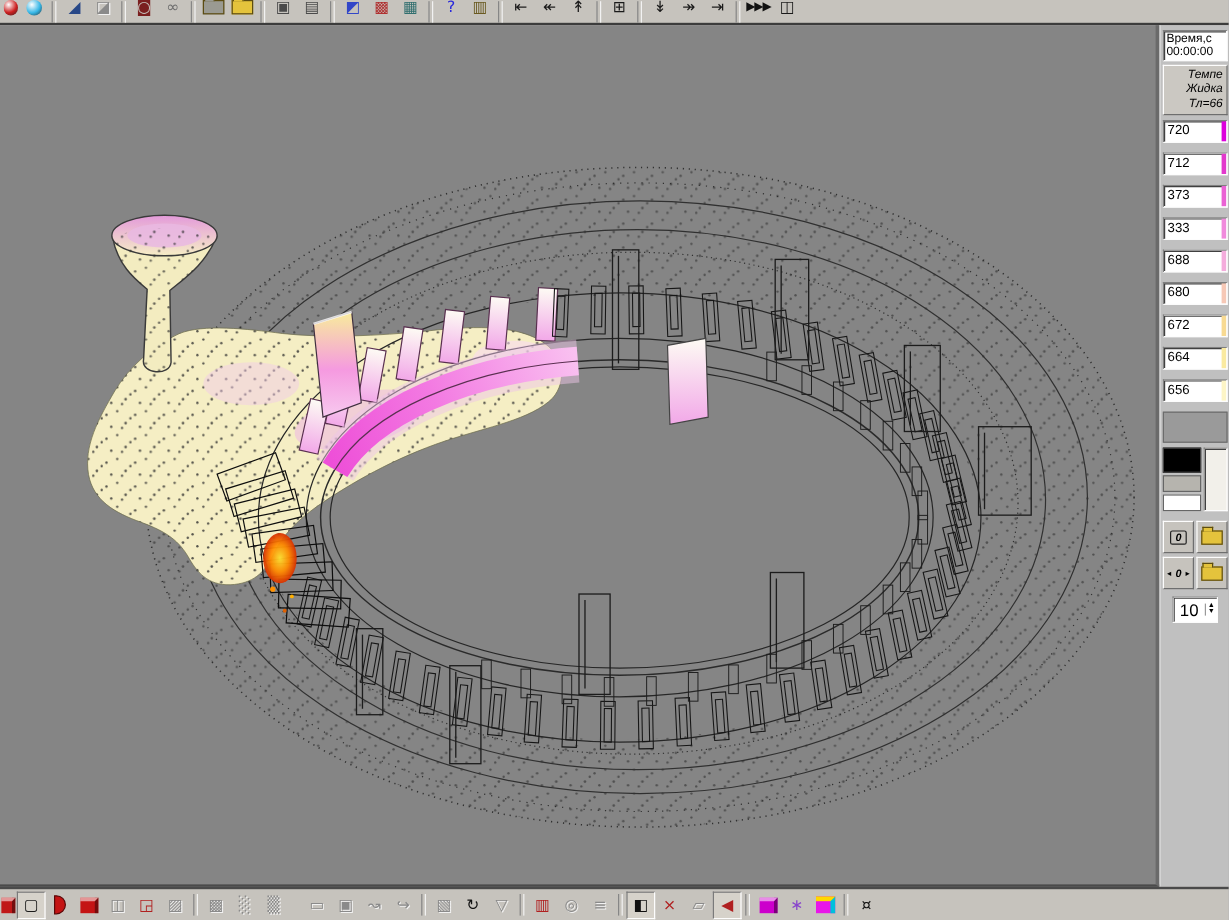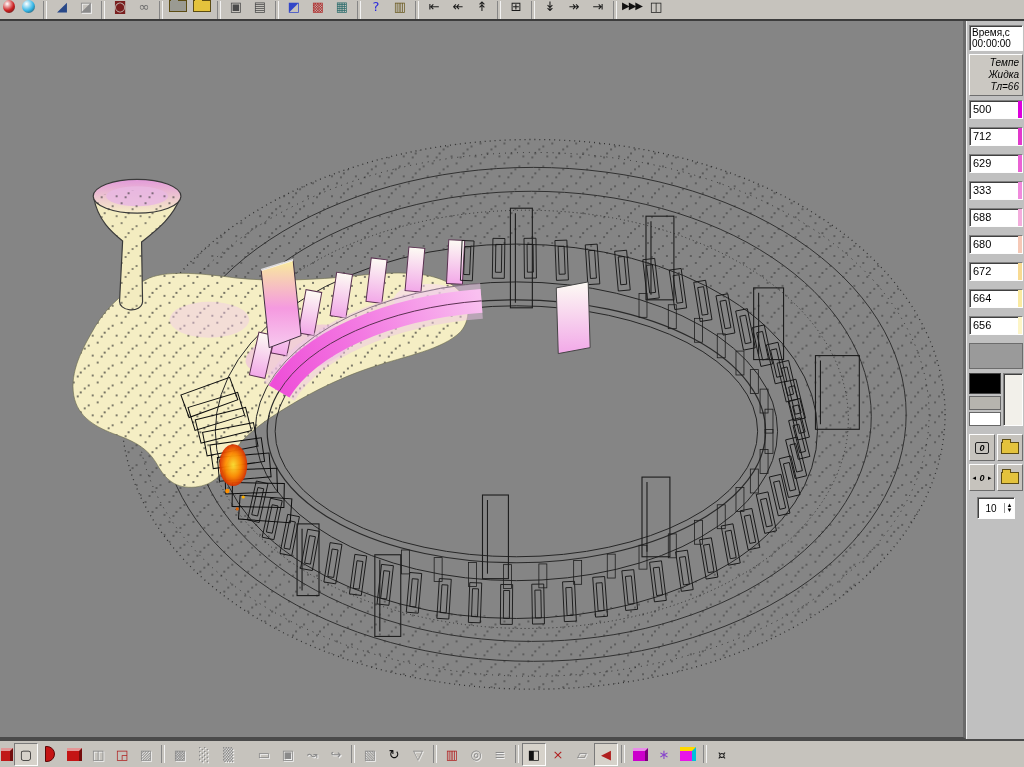--- a/index.html
+++ b/index.html
@@ -64,21 +64,21 @@
   .sw-side{width:18px;height:51px;background:#f2f0ea;}
   .btn-grid{display:grid;grid-template-columns:26px 26px;gap:3px 2px;margin-top:8px;}
   .pbtn{height:25px;background:#c6c3bd;display:flex;align-items:center;justify-content:center;
         cursor:pointer;font-size:10px;font-weight:bold;}
   .zero-frame{border:1px solid #222;border-radius:2px;padding:0 3px;font-size:9px;}
   .zero-arrows{position:relative;padding:0 6px;font-size:9px;}
   .zero-arrows:before{content:"◂";position:absolute;left:-1px;top:1px;font-size:7px;}
   .zero-arrows:after{content:"▸";position:absolute;right:-1px;top:1px;font-size:7px;}
   .spin-row{margin-top:6px;display:flex;justify-content:center;}
   .spin-box{width:36px;height:20px;background:#fff;display:flex;align-items:center;cursor:pointer;}
-  .spin-val{flex:1;text-align:center;font-size:10px;}
+  .spin-val{flex:1;text-align:center;font-size:14px;}
   .spin-arrows{width:9px;display:flex;flex-direction:column;align-items:center;
                font-size:6px;line-height:5px;border-left:1px solid #999;}
 </style>
 </head>
 <body>
 
 <div class="app">
 
   <div id="top-toolbar" class="toolbar top-toolbar">
       <button class="tb-btn  clip-l">
@@ -511,23 +511,23 @@
       <div class="time-box sunken">
         <div>Время,с</div>
         <div>00:00:00</div>
       </div>
       <div class="legend-box raised">
         <div>Темпе</div>
         <div>Жидка</div>
         <div>Тл=66</div>
       </div>
       <div id="scale-list">
-          <div class="scale-row sunken"><span>500</span><span class="scale-chip" style="background: rgb(220, 0, 220);"></span></div>
+          <div class="scale-row sunken"><span>720</span><span class="scale-chip" style="background: rgb(220, 0, 220);"></span></div>
           <div class="scale-row sunken"><span>712</span><span class="scale-chip" style="background: rgb(226, 56, 204);"></span></div>
-          <div class="scale-row sunken"><span>629</span><span class="scale-chip" style="background: rgb(234, 98, 212);"></span></div>
+          <div class="scale-row sunken"><span>373</span><span class="scale-chip" style="background: rgb(234, 98, 212);"></span></div>
           <div class="scale-row sunken"><span>333</span><span class="scale-chip" style="background: rgb(240, 138, 220);"></span></div>
           <div class="scale-row sunken"><span>688</span><span class="scale-chip" style="background: rgb(244, 172, 220);"></span></div>
           <div class="scale-row sunken"><span>680</span><span class="scale-chip" style="background: rgb(246, 200, 182);"></span></div>
           <div class="scale-row sunken"><span>672</span><span class="scale-chip" style="background: rgb(248, 218, 146);"></span></div>
           <div class="scale-row sunken"><span>664</span><span class="scale-chip" style="background: rgb(250, 234, 160);"></span></div>
           <div class="scale-row sunken"><span>656</span><span class="scale-chip" style="background: rgb(253, 245, 198);"></span></div>
         </div>
 
       <div class="sw-bar"></div>
       <div class="sw-flex">

